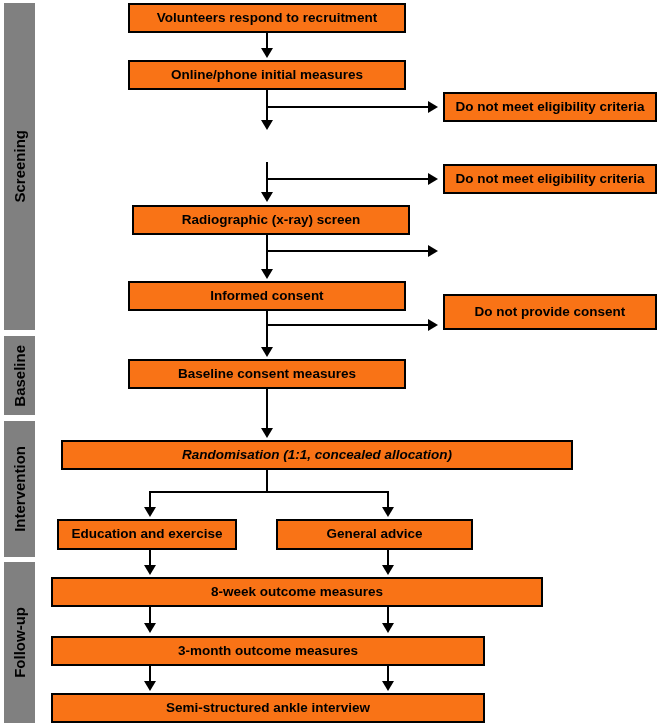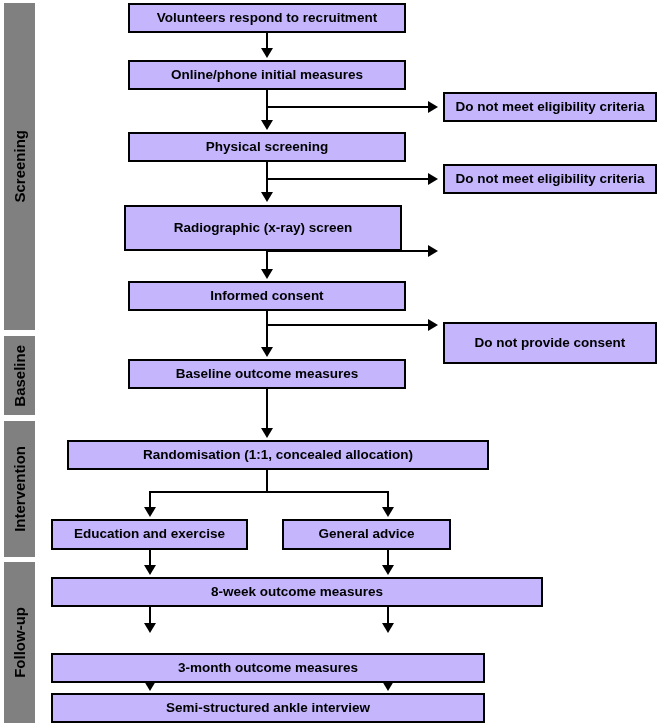--- a/index.html
+++ b/index.html
@@ -30,21 +30,21 @@
     font-size: 15px;
     font-weight: bold;
     letter-spacing: 0px;
     white-space: nowrap;
     line-height: 1;
   }
   
   .node {
     position: absolute;
     box-sizing: border-box;
-    background: #c4b5fd;
+    background: #f97316;
     border: 2.5px solid #000000;
     display: flex;
     align-items: center;
     justify-content: center;
     text-align: center;
   }
   .node-label {
     font-size: 13.5px;
     font-weight: bold;
     color: #000000;
@@ -161,66 +161,63 @@
   <div class="arrow-down" style="left:382px; top:681px;"></div>
 
   <div class="node" style="left:128px; top:3px; width:278px; height:30px;">
     <span class="node-label">Volunteers respond to recruitment</span>
   </div>
 
   <div class="node" style="left:128px; top:60px; width:278px; height:30px;">
     <span class="node-label">Online/phone initial measures</span>
   </div>
 
-  <div class="node" style="left:128px; top:132px; width:278px; height:30px;">
-    <span class="node-label">Physical screening</span>
-  </div>
-
-  <div class="node" style="left:124px; top:205px; width:278px; height:46px;">
+
+  <div class="node" style="left:132px; top:205px; width:278px; height:30px;">
     <span class="node-label">Radiographic (x-ray) screen</span>
   </div>
 
   <div class="node" style="left:128px; top:281px; width:278px; height:30px;">
     <span class="node-label">Informed consent</span>
   </div>
 
   <div class="node" style="left:128px; top:359px; width:278px; height:30px;">
-    <span class="node-label">Baseline outcome measures</span>
-  </div>
-
-  <div class="node" style="left:67px; top:440px; width:422px; height:30px;">
+    <span class="node-label">Baseline consent measures</span>
+  </div>
+
+  <div class="node" style="left:61px; top:440px; width:512px; height:30px;font-style:italic;">
     <span class="node-label">Randomisation (1:1, concealed allocation)</span>
   </div>
 
-  <div class="node" style="left:51px; top:519px; width:197px; height:31px;">
+  <div class="node" style="left:57px; top:519px; width:180px; height:31px;">
     <span class="node-label">Education and exercise</span>
   </div>
 
-  <div class="node" style="left:282px; top:519px; width:169px; height:31px;">
+  <div class="node" style="left:276px; top:519px; width:197px; height:31px;">
     <span class="node-label">General advice</span>
   </div>
 
   <div class="node" style="left:51px; top:577px; width:492px; height:30px;">
     <span class="node-label">8-week outcome measures</span>
   </div>
 
-  <div class="node" style="left:51px; top:653px; width:434px; height:30px;">
+  <div class="node" style="left:51px; top:636px; width:434px; height:30px;">
     <span class="node-label">3-month outcome measures</span>
   </div>
 
   <div class="node" style="left:51px; top:693px; width:434px; height:30px;">
     <span class="node-label">Semi-structured ankle interview</span>
   </div>
 
   <div class="node side" style="left:443px; top:92px; width:214px; height:30px;">
     <span class="node-label">Do not meet eligibility criteria</span>
   </div>
 
   <div class="node side" style="left:443px; top:164px; width:214px; height:30px;">
     <span class="node-label">Do not meet eligibility criteria</span>
   </div>
 
 
-  <div class="node side" style="left:443px; top:322px; width:214px; height:42px;">
+  <div class="node side" style="left:443px; top:294px; width:214px; height:36px;">
     <span class="node-label">Do not provide consent</span>
   </div>
 
 </div>
 
 </body></html>

